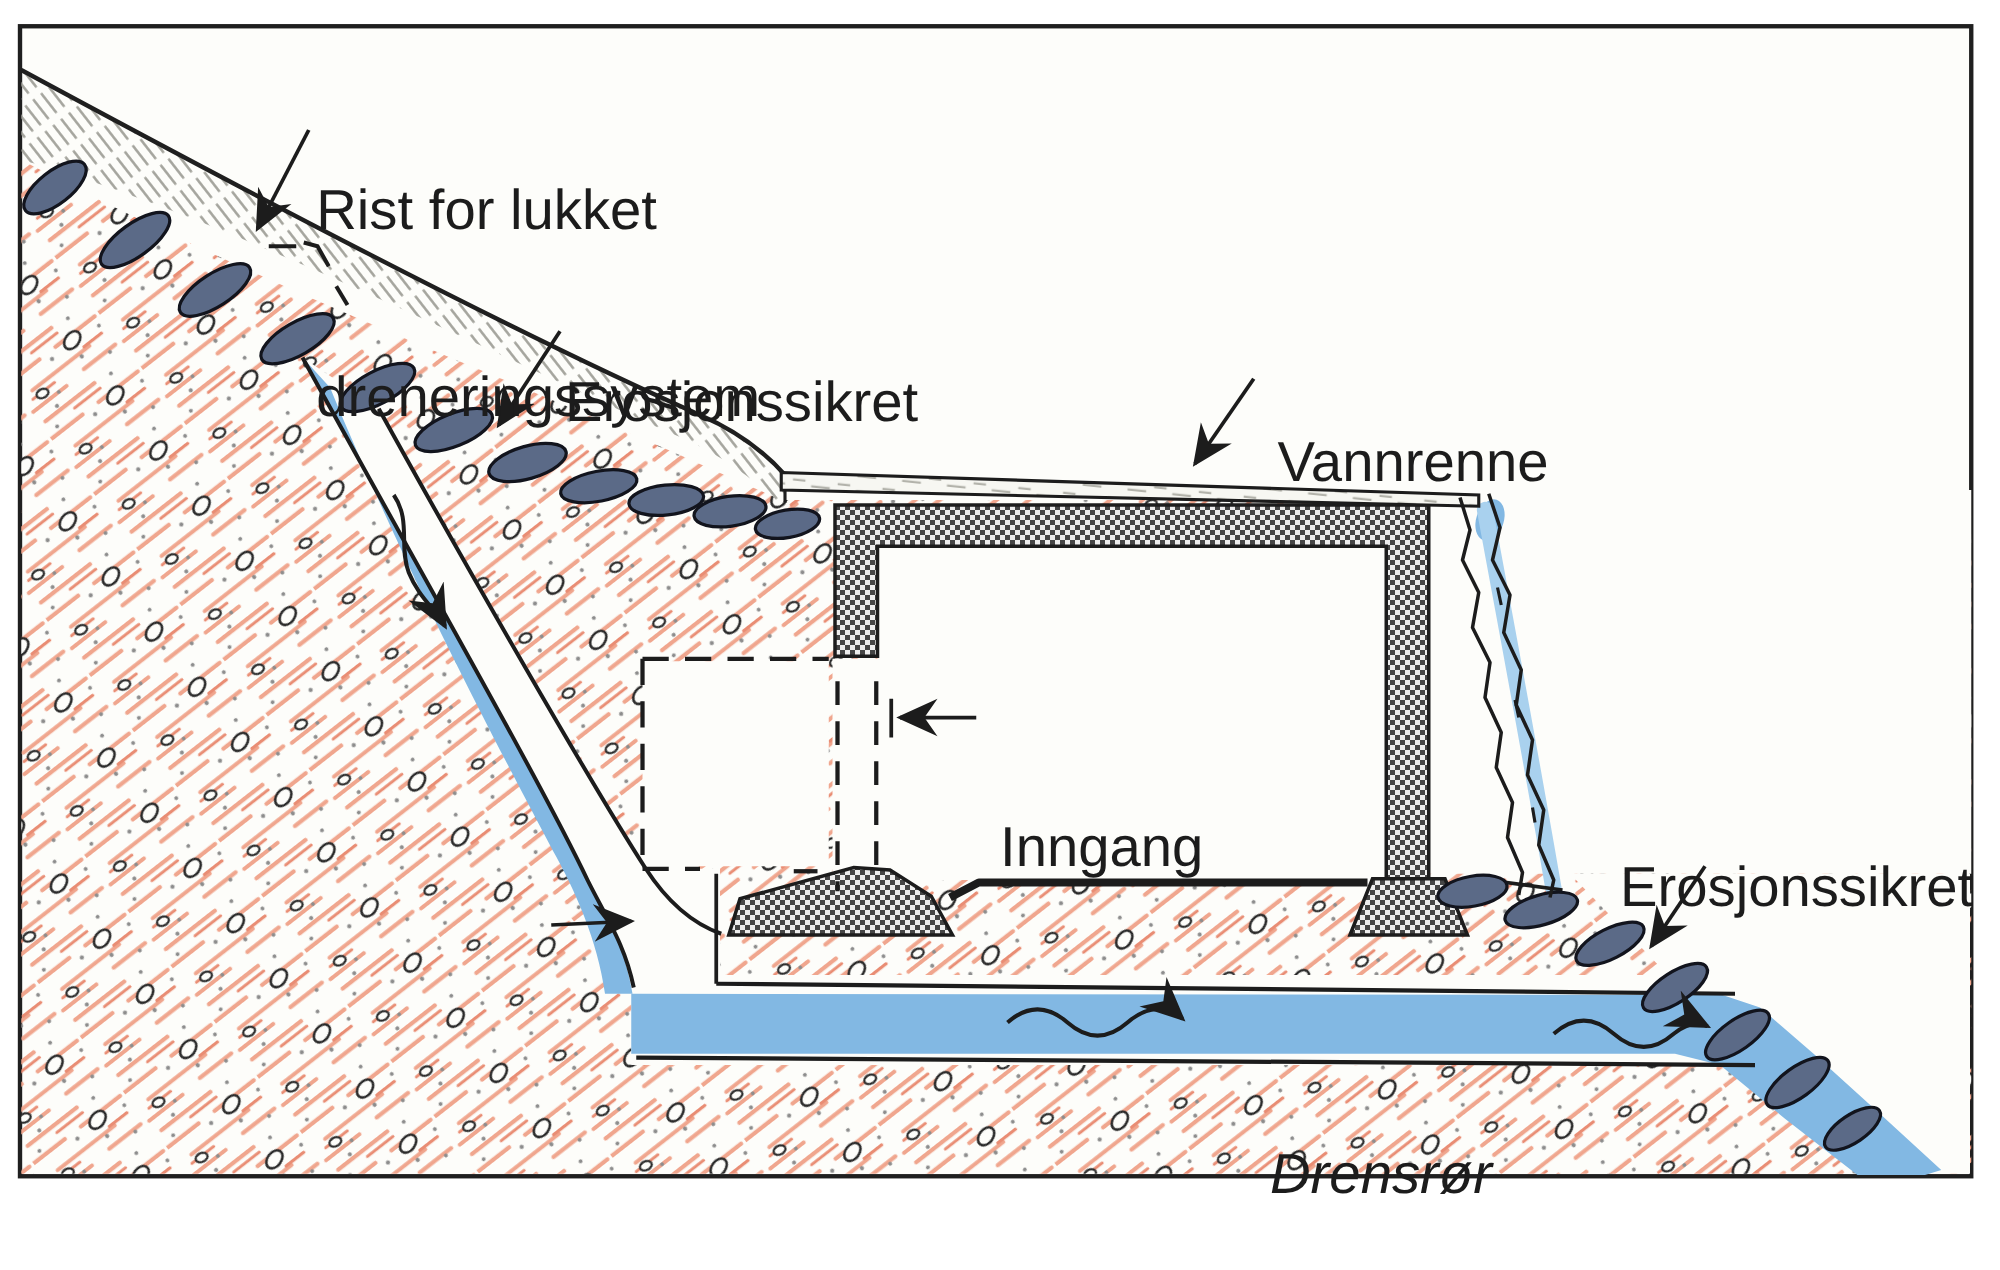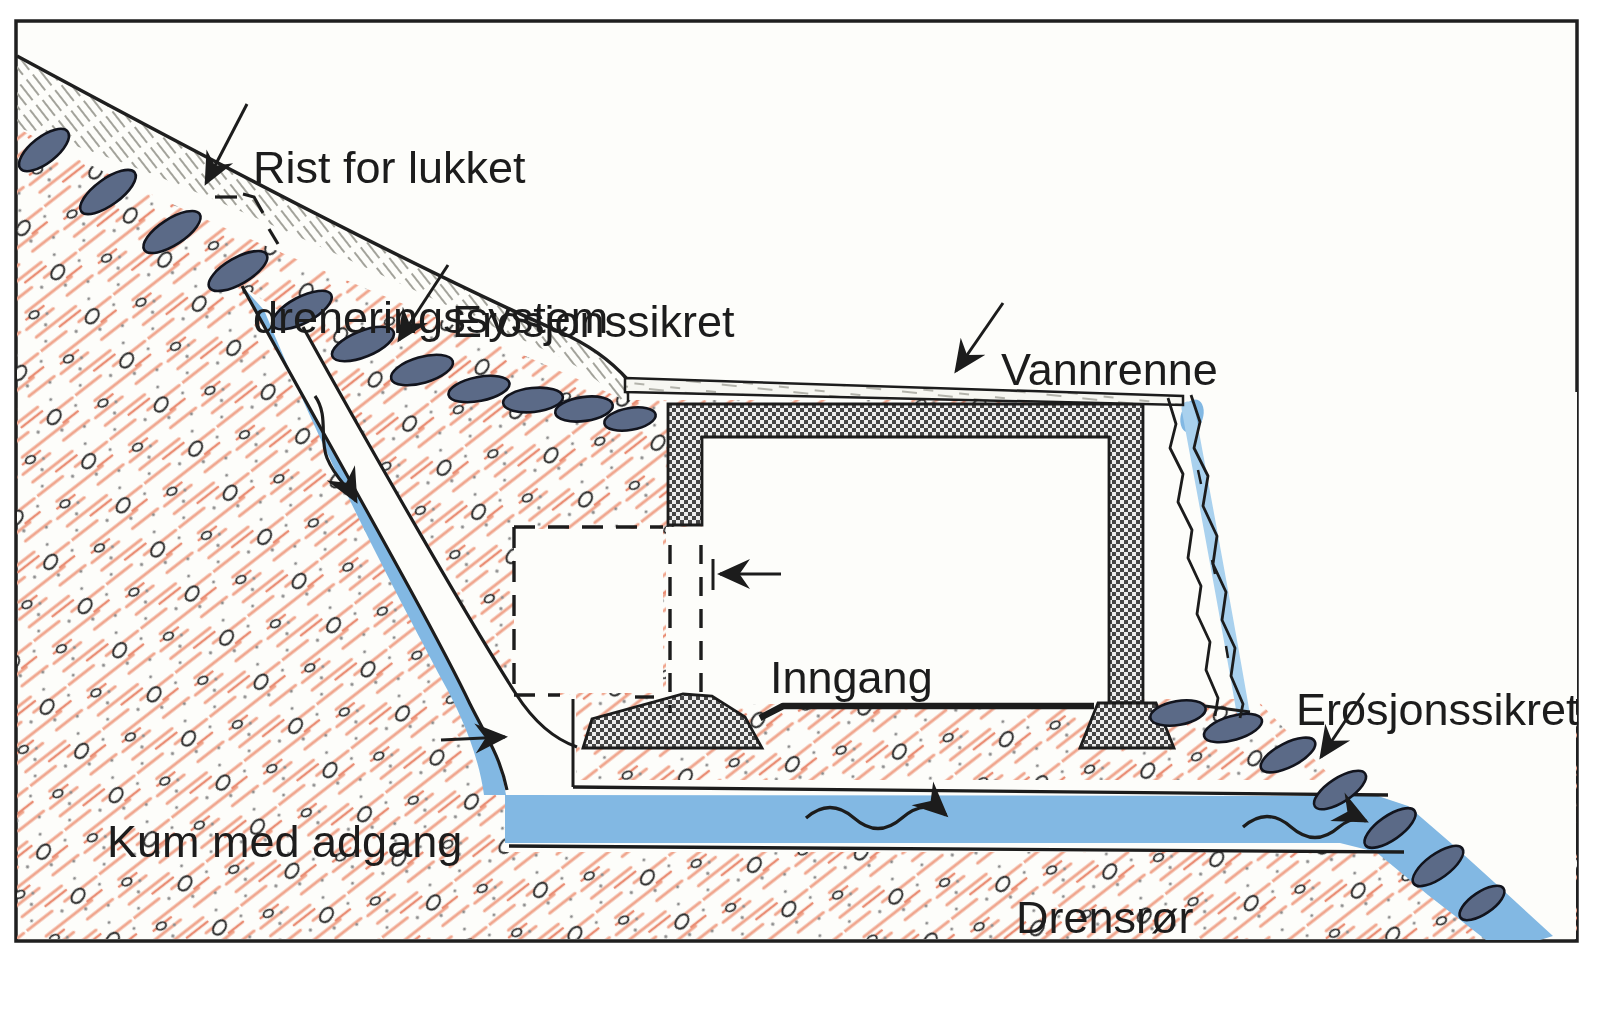--- a/index.html
+++ b/index.html
@@ -186,34 +186,33 @@
 
 <div class="lbl" style="left:253px;top:43px;">
   <div>Rist for lukket</div>
   <div>dreneringssystem</div>
 </div>
 
 <div class="lbl" style="left:452px;top:197px;">
   <div>Erosjonssikret</div>
 </div>
 
-<div class="lbl" style="left:1001px;top:245px;">
+<div class="lbl" style="left:1022px;top:245px;">
   <div>Vannrenne</div>
 </div>
 
-<div class="lbl" style="left:770px;top:553px;text-align:center;">
+<div class="lbl" style="left:800px;top:553px;text-align:center;">
   <div>Inngang</div>
 </div>
 
 <div class="lbl" style="left:1296px;top:585px;">
   <div>Erosjonssikret</div>
 </div>
 
 <div class="lbl" style="left:107px;top:717px;">
-  <div>Kum med adgang</div>
   
 </div>
 
-<div class="lbl" style="left:1016px;top:793px;">
+<div class="lbl" style="left:1016px;top:814px;font-style:italic;">
   <div>Drensrør</div>
 </div>
 
 </div>
 
 </body></html>

